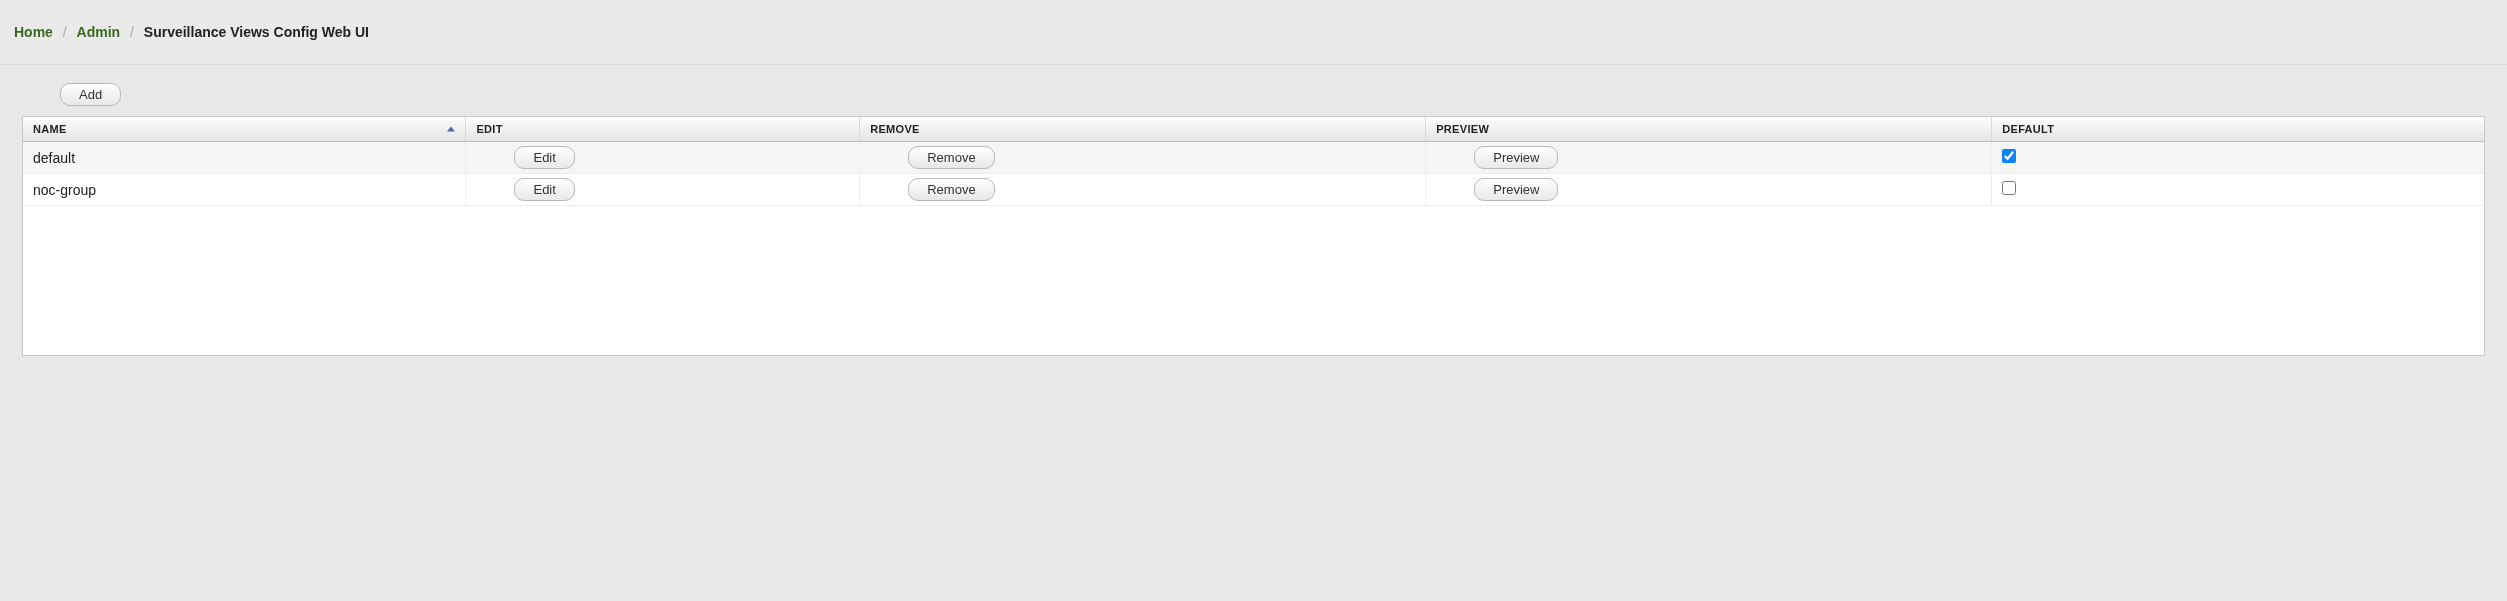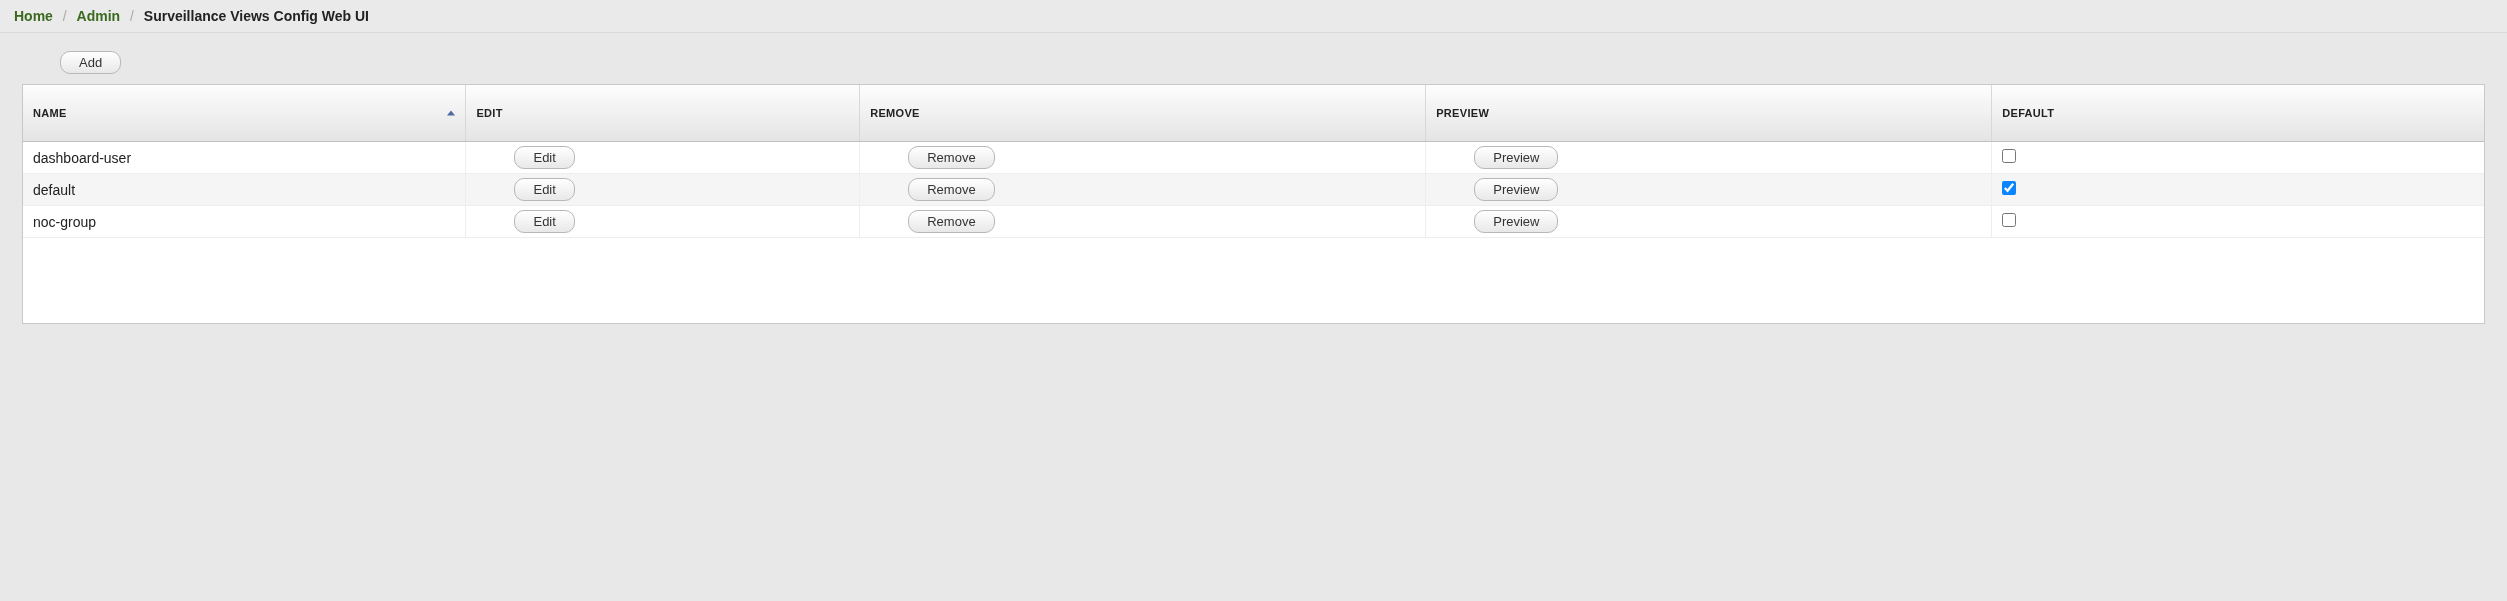--- a/index.html
+++ b/index.html
@@ -3,21 +3,21 @@
   <meta charset="utf-8">
   <style>
     * { box-sizing: border-box; margin: 0; padding: 0; }
     body {
       font-family: -apple-system, BlinkMacSystemFont, "Segoe UI", Helvetica, Arial, sans-serif;
       background: #e8e8e8;
       font-size: 14px;
       color: #222;
     }
     .breadcrumb {
-      padding: 8px 14px;
+      padding: 24px 14px;
       border-bottom: 1px solid #d8d8d8;
       background: #eaeaea;
     }
     .breadcrumb a {
       color: #3a6a1f;
       font-weight: bold;
       text-decoration: none;
     }
     .breadcrumb .sep {
       color: #aaa;
@@ -54,21 +54,21 @@
     }
     table {
       width: 100%;
       border-collapse: collapse;
     }
     thead th {
       background: linear-gradient(#fdfdfd, #e4e4e4);
       border-bottom: 1px solid #c0c0c0;
       border-right: 1px solid #d8d8d8;
       text-align: left;
-      padding: 22px 10px;
+      padding: 6px 10px;
       font-size: 11px;
       font-weight: bold;
       color: #222;
       letter-spacing: 0.3px;
       position: relative;
     }
     thead th:last-child { border-right: none; }
     .sort-icon {
       display: inline-block;
       width: 0; height: 0;
@@ -137,27 +137,20 @@
             <span>NAME</span>
             <span class="sort-icon"></span>
           </th>
           <th>EDIT</th>
           <th>REMOVE</th>
           <th>PREVIEW</th>
           <th>DEFAULT</th>
         </tr>
       </thead>
       <tbody id="tbody">
-          <tr>
-            <td class="name-cell">dashboard-user</td>
-            <td><button class="pill">Edit</button></td>
-            <td><button class="pill">Remove</button></td>
-            <td><button class="pill">Preview</button></td>
-            <td class="check-cell"><input type="checkbox" style=""></td>
-          </tr>
           <tr class="alt">
             <td class="name-cell">default</td>
             <td><button class="pill">Edit</button></td>
             <td><button class="pill">Remove</button></td>
             <td><button class="pill">Preview</button></td>
             <td class="check-cell"><input type="checkbox" checked="" style=""></td>
           </tr>
           <tr>
             <td class="name-cell">noc-group</td>
             <td><button class="pill">Edit</button></td>

